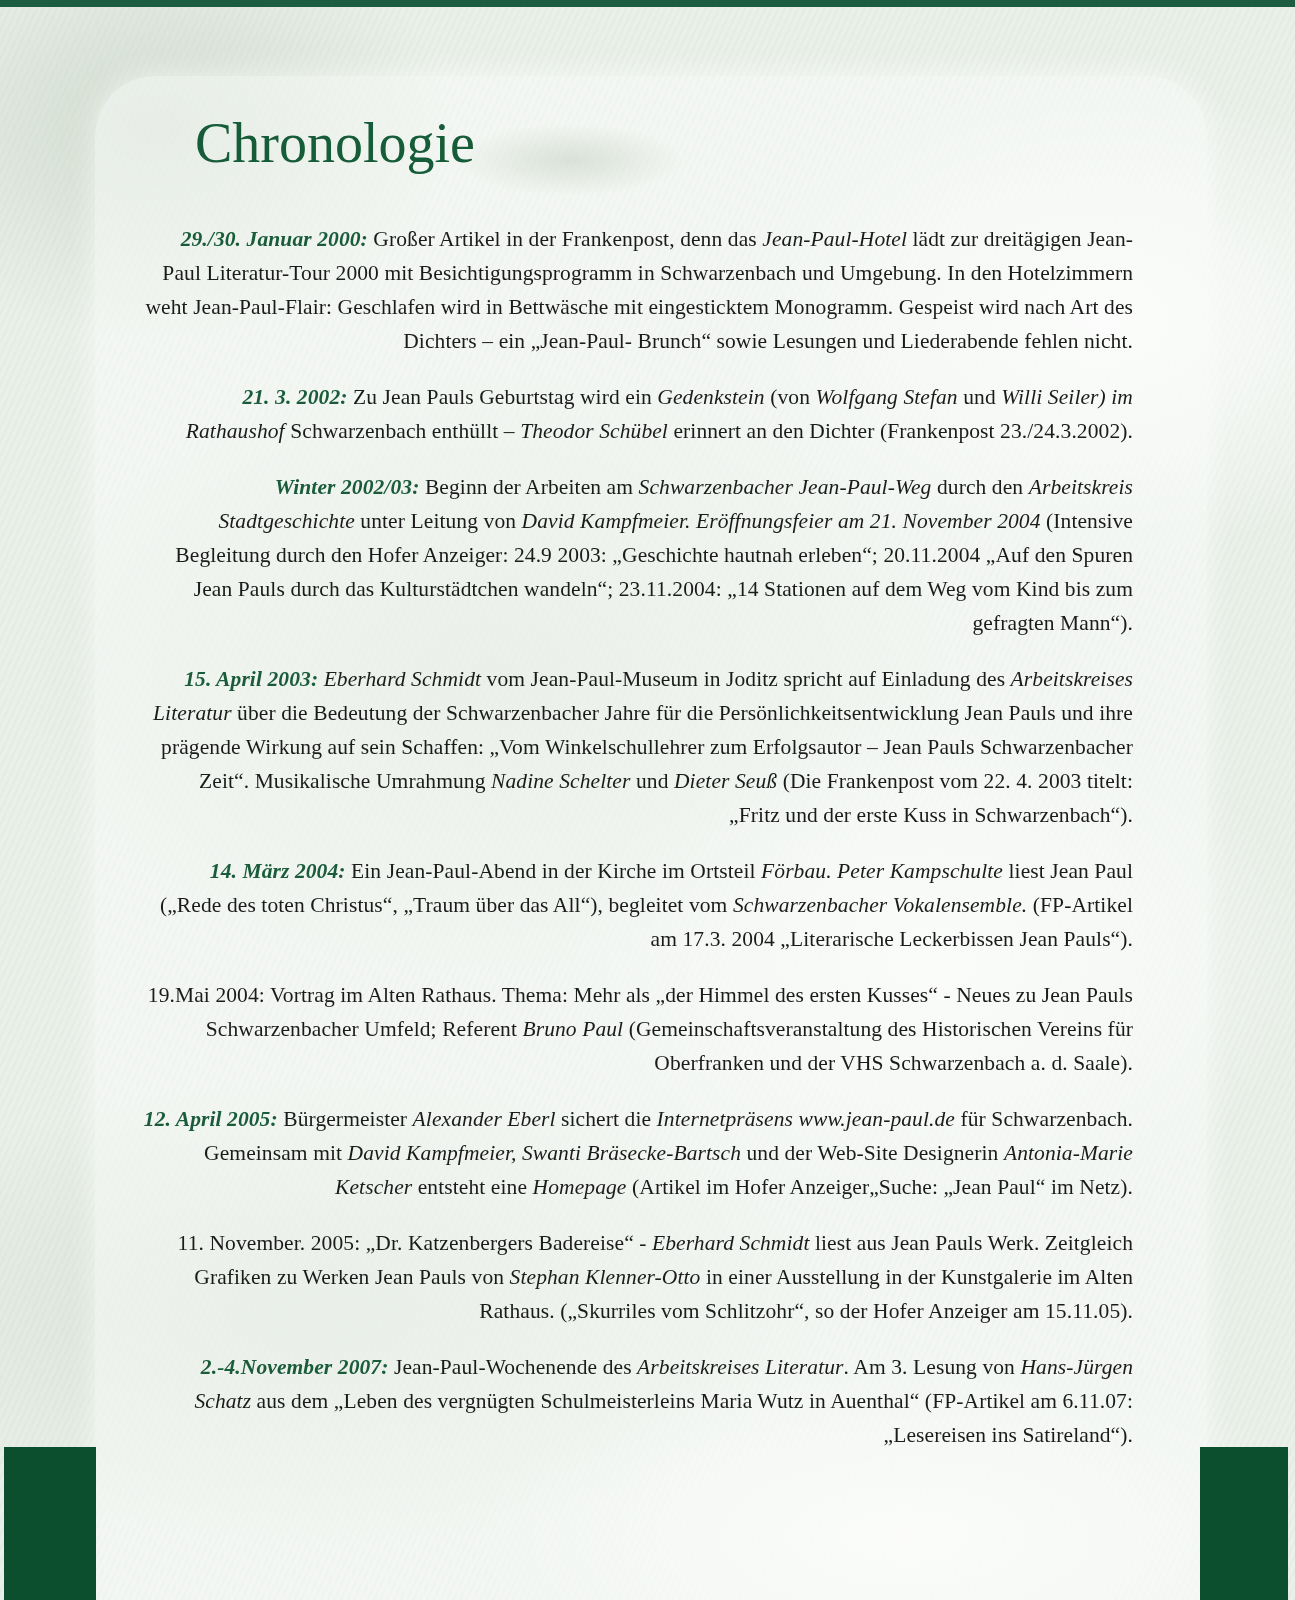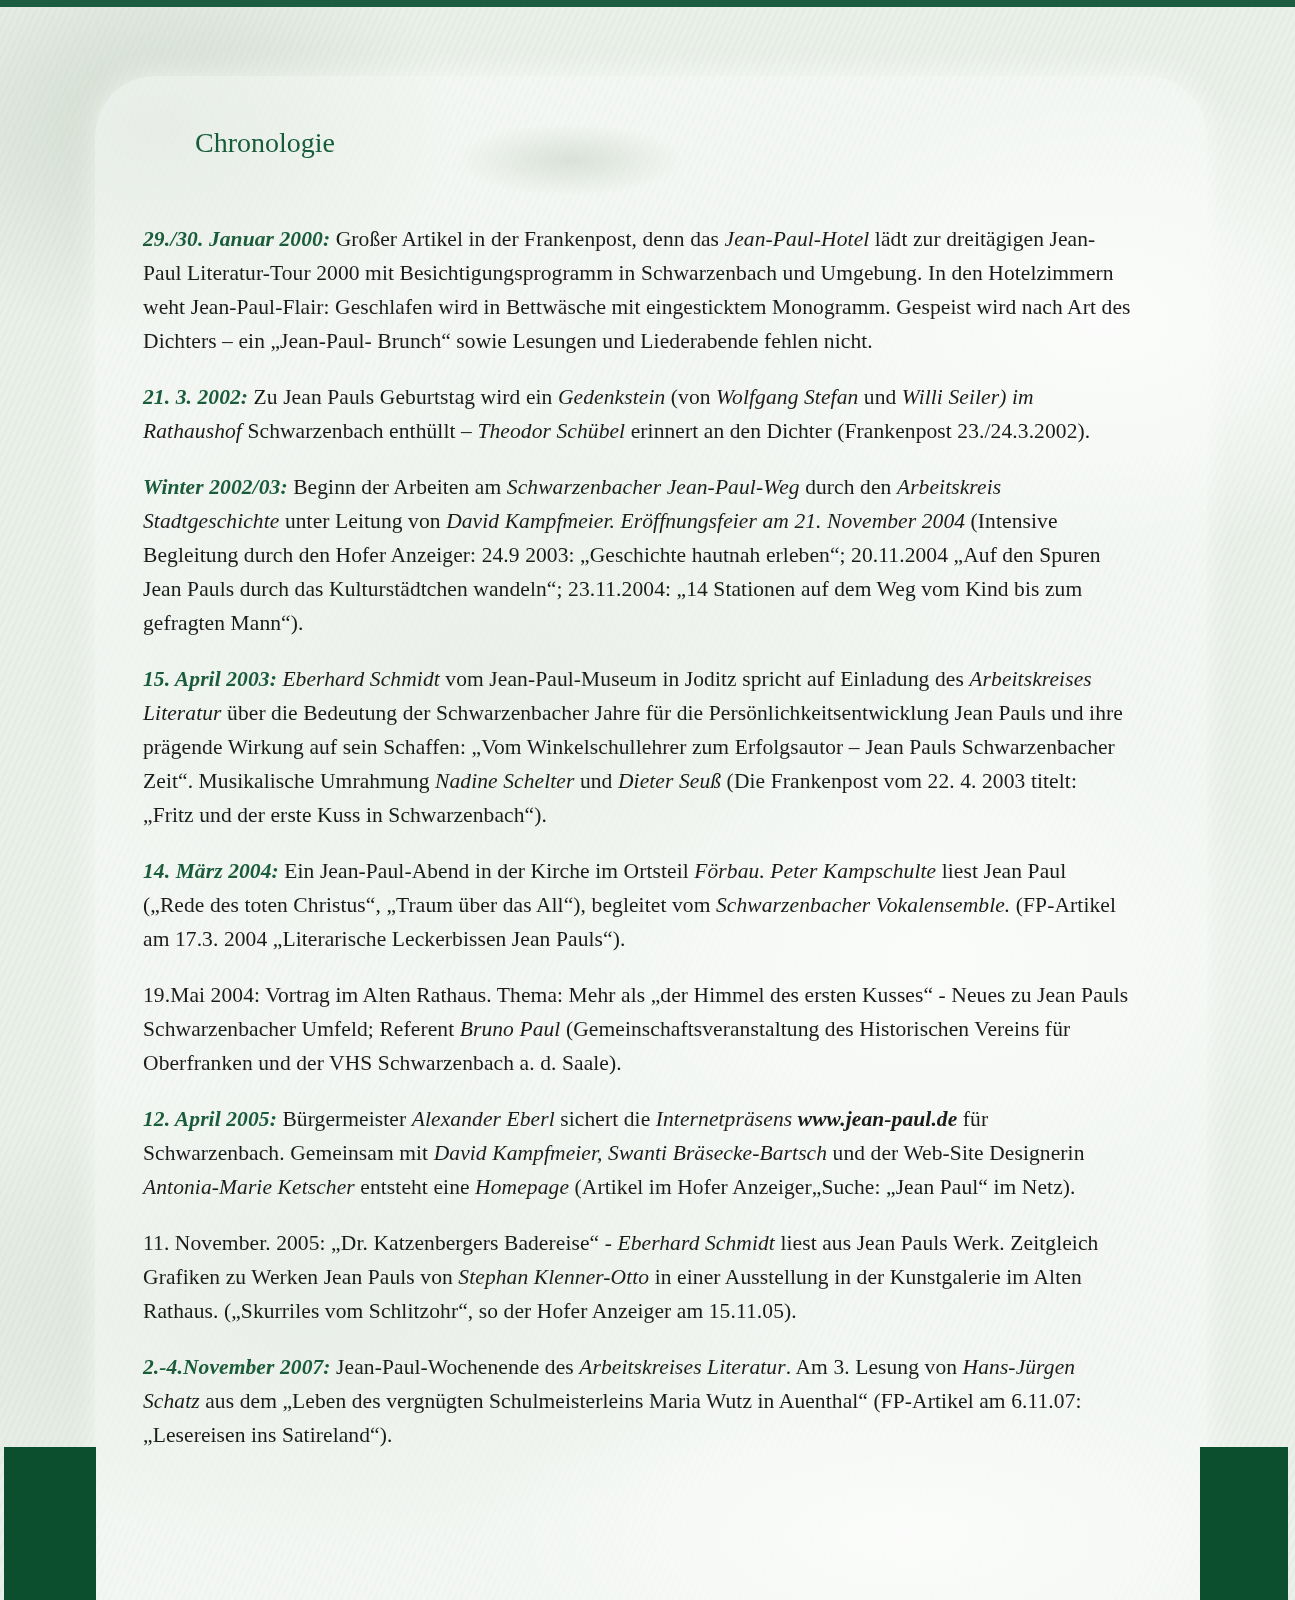--- a/index.html
+++ b/index.html
@@ -25,35 +25,36 @@
   }
   .content-panel{
     position:absolute;left:95px;top:76px;width:1112px;height:1524px;
     border-radius:60px 60px 0 0;
     background:rgba(250,252,249,0.55);
     box-shadow:0 0 30px rgba(255,255,255,0.6);
   }
   .page-title{
     position:absolute;left:195px;top:118px;width:940px;
     display:flex;gap:56px;align-items:baseline;
-    font-size:28px;line-height:50px;
+    font-size:56px;line-height:50px;
     color:#165c39;
     white-space:nowrap;
     flex-direction:column;
   }
   .text-col{
     position:absolute;left:143px;top:222px;width:990px;
     font-size:21.5px;line-height:34px;
     color:#1b1b1b;
     letter-spacing:0.1px;
+    text-align:right;
   }
   .text-col p{margin:0 0 22px 0;}
   .run-date{color:#1a5c3a;font-weight:bold;font-style:italic;}
   .run-italic{font-style:italic;}
-  .run-bolditalic{font-style:italic;font-weight:bold;}
+  .run-bolditalic{font-style:italic;font-weight:normal;}
   .bar{
     position:absolute;top:1447px;height:153px;
     background:#0b4f2e;
   }
   .bar-left{left:4px;width:92px;}
   .bar-right{left:1200px;width:88px;}
   .title-ghost{
     position:absolute;left:430px;top:115px;width:280px;height:90px;
     background:radial-gradient(ellipse closest-side, rgba(186,201,184,0.45), transparent 80%);
     pointer-events:none;

